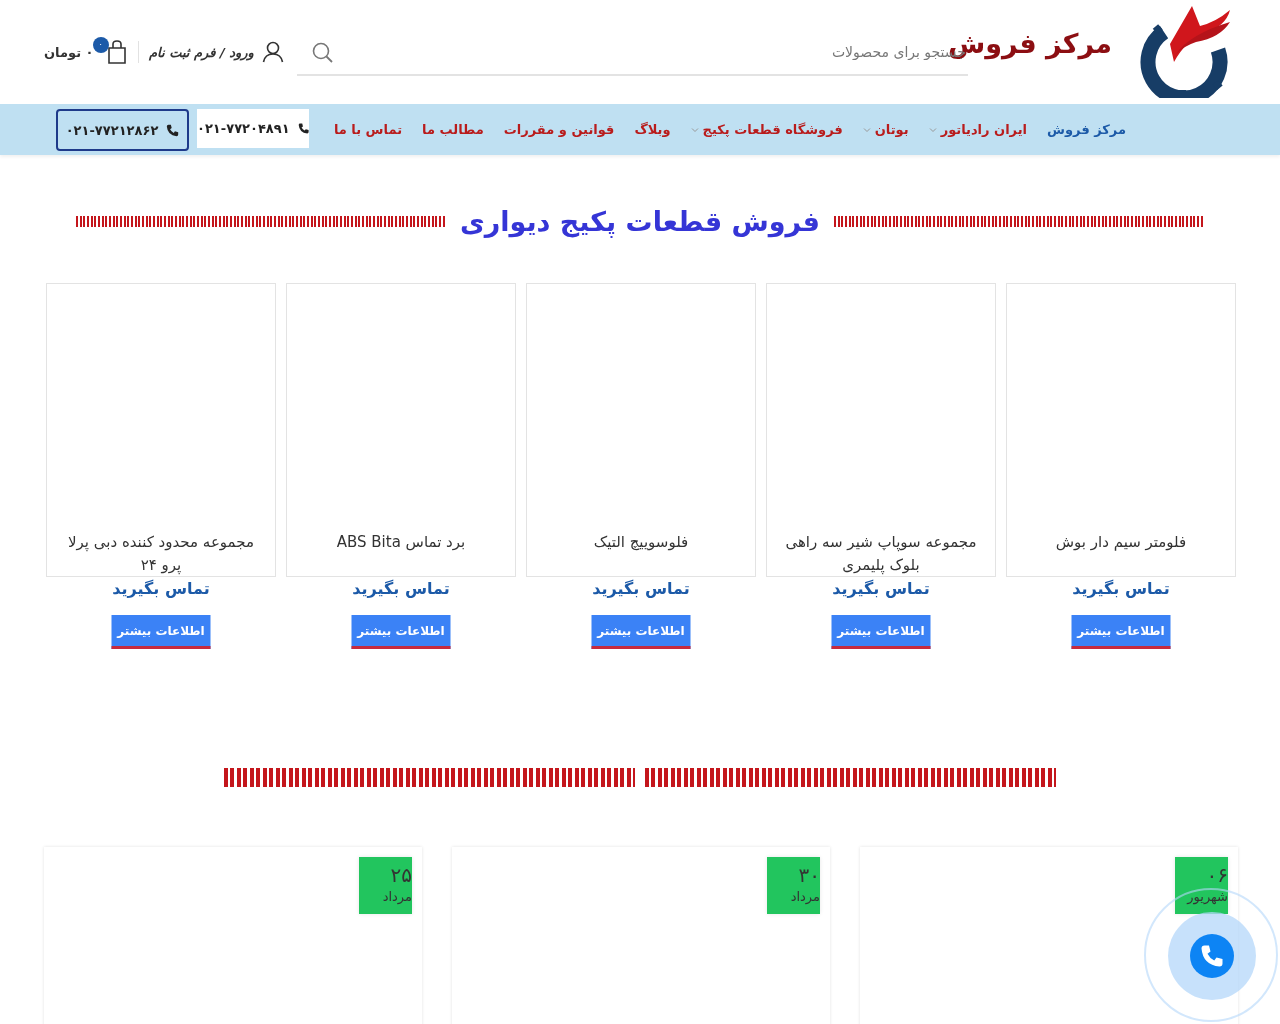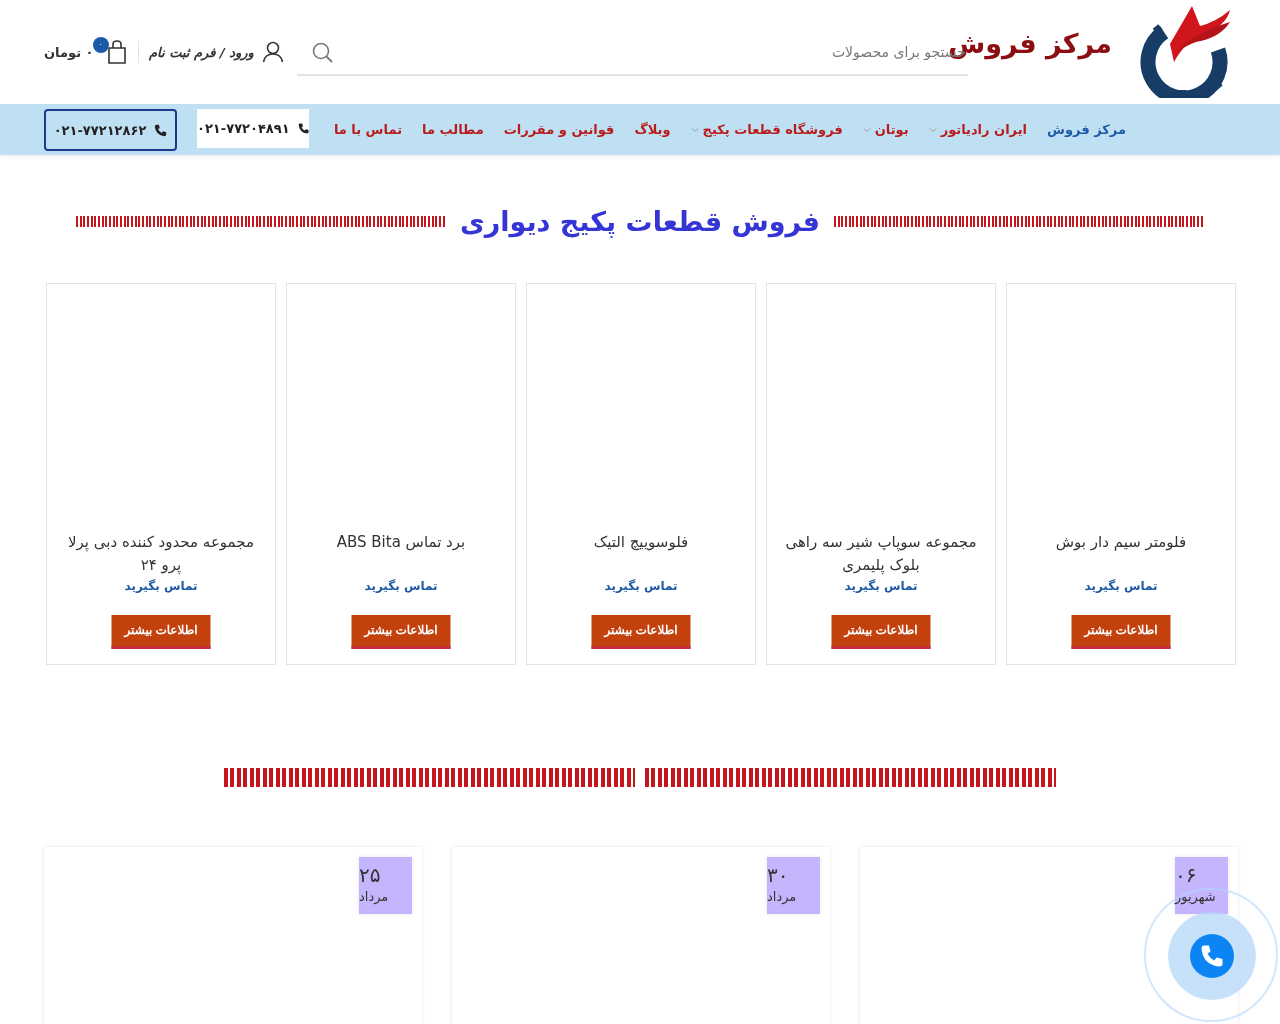--- a/index.html
+++ b/index.html
@@ -25,41 +25,41 @@
   .cart-total { font-size: 13px; font-weight: bold; color: #333; white-space: nowrap; }
 
   
   .navbar { position: absolute; left: 0; top: 104px; width: 1280px; height: 51px; background: #bfe0f2; box-shadow: 0 2px 3px rgba(0,0,0,0.06); }
   .nav-menu { position: absolute; right: 154px; top: 0; height: 51px; display: flex; direction: rtl; align-items: center; gap: 20px; }
   .nav-item { display: flex; align-items: center; gap: 4px; font-size: 13px; font-weight: bold; color: #b91c1c; white-space: nowrap; cursor: pointer; }
   .nav-item.active { color: #1c5aa8; }
   .chev { width: 8px; height: 8px; }
   .phone-btn { position: absolute; top: 5px; height: 40px; display: flex; align-items: center; justify-content: center; gap: 8px; direction: rtl; font-size: 13px; font-weight: bold; color: #222; cursor: pointer; }
   .phone-btn.white { left: 197px; width: 112px; background: #fff; top: 5px; height: 39px; }
-  .phone-btn.outline { left: 44px; width: 133px; border: 2px solid #1e3a8a; border-radius: 4px; background: transparent; height: 42px; top: 5px; }
+  .phone-btn.outline { left: 56px; width: 133px; border: 2px solid #1e3a8a; border-radius: 4px; background: transparent; height: 42px; top: 5px; }
   .phone-ico { width: 13px; height: 13px; }
 
   
   .section-title { position: absolute; left: 0; width: 1280px; display: flex; align-items: center; justify-content: center; gap: 10px; direction: rtl; }
   .section-title .title-text { font-size: 27px; font-weight: bold; color: #3535d6; white-space: nowrap; padding: 0 4px; }
   .stripe { height: 11px; background-image: repeating-linear-gradient(90deg, #c4161c 0 2px, transparent 2px 4px, #c4161c 4px 6px, transparent 6px 7px, #c4161c 7px 9px, transparent 9px 11px); }
   .stripe.big { height: 19px; background-image: repeating-linear-gradient(90deg, #c4161c 0 4px, transparent 4px 6px, #c4161c 6px 10px, transparent 10px 13px); }
 
   
   .products { position: absolute; left: 44px; top: 283px; width: 1192px; height: 382px; display: flex; direction: rtl; gap: 10px; }
-  .card { flex: 0 0 230px; height: 382px; border: 1px solid #e3e3e3; background: #fff; position: relative; }
+  .card { flex: 0 0 230px; height: 294px; border: 1px solid #e3e3e3; background: #fff; position: relative; }
   .card-img { position: absolute; left: 15px; top: 15px; right: 15px; height: 225px; }
   .card-title { position: absolute; left: 10px; right: 10px; top: 247px; text-align: center; font-size: 15px; line-height: 23px; color: #333; direction: rtl; cursor: pointer; }
-  .card-price { position: absolute; left: 0; right: 0; top: 295px; text-align: center; font-size: 12px; font-weight: bold; color: #1c5aa8; direction: rtl; }
-  .card-btn { position: absolute; left: 50%; transform: translateX(-50%); top: 331px; width: 99px; height: 34px; background: #c2410c; color: #fff; font-size: 12px; font-weight: bold; display: flex; align-items: center; justify-content: center; border-bottom: 3px solid #c62b3e; cursor: pointer; white-space: nowrap; font-family: Liberation Serif, serif; }
+  .card-price { position: absolute; left: 0; right: 0; top: 295px; text-align: center; font-size: 16px; font-weight: bold; color: #1c5aa8; direction: rtl; }
+  .card-btn { position: absolute; left: 50%; transform: translateX(-50%); top: 331px; width: 99px; height: 34px; background: #3b82f6; color: #fff; font-size: 12px; font-weight: bold; display: flex; align-items: center; justify-content: center; border-bottom: 3px solid #c62b3e; cursor: pointer; white-space: nowrap; }
 
   
   .blogs { position: absolute; left: 43px; top: 847px; width: 1195px; height: 177px; display: flex; direction: rtl; gap: 30px; }
   .blog { flex: 0 0 378px; height: 200px; background: #fff; box-shadow: 0 0 3px rgba(0,0,0,0.12); position: relative; cursor: pointer; }
-  .date-badge { position: absolute; right: 10px; top: 10px; width: 53px; height: 57px; background: #c4b5fd; box-shadow: 0 0 4px rgba(0,0,0,0.1); text-align: left; }
+  .date-badge { position: absolute; right: 10px; top: 10px; width: 53px; height: 57px; background: #22c55e; box-shadow: 0 0 4px rgba(0,0,0,0.1); text-align: right; }
   .date-day { font-size: 20px; color: #333; line-height: 22px; margin-top: 7px; }
   .date-month { font-size: 13px; color: #333; margin-top: 3px; direction: rtl; }
 
   
   .float-call { position: absolute; left: 1144px; top: 888px; width: 134px; height: 134px; border-radius: 50%; border: 2px solid rgba(180,215,250,0.6); cursor: pointer; }
   .float-inner { position: absolute; left: 22px; top: 22px; width: 88px; height: 88px; border-radius: 50%; background: rgba(180,215,250,0.75); }
   .float-btn { position: absolute; left: 22px; top: 22px; width: 44px; height: 44px; border-radius: 50%; background: #0d84f4; display: flex; align-items: center; justify-content: center; }
 </style>
 </head>
 <body>

